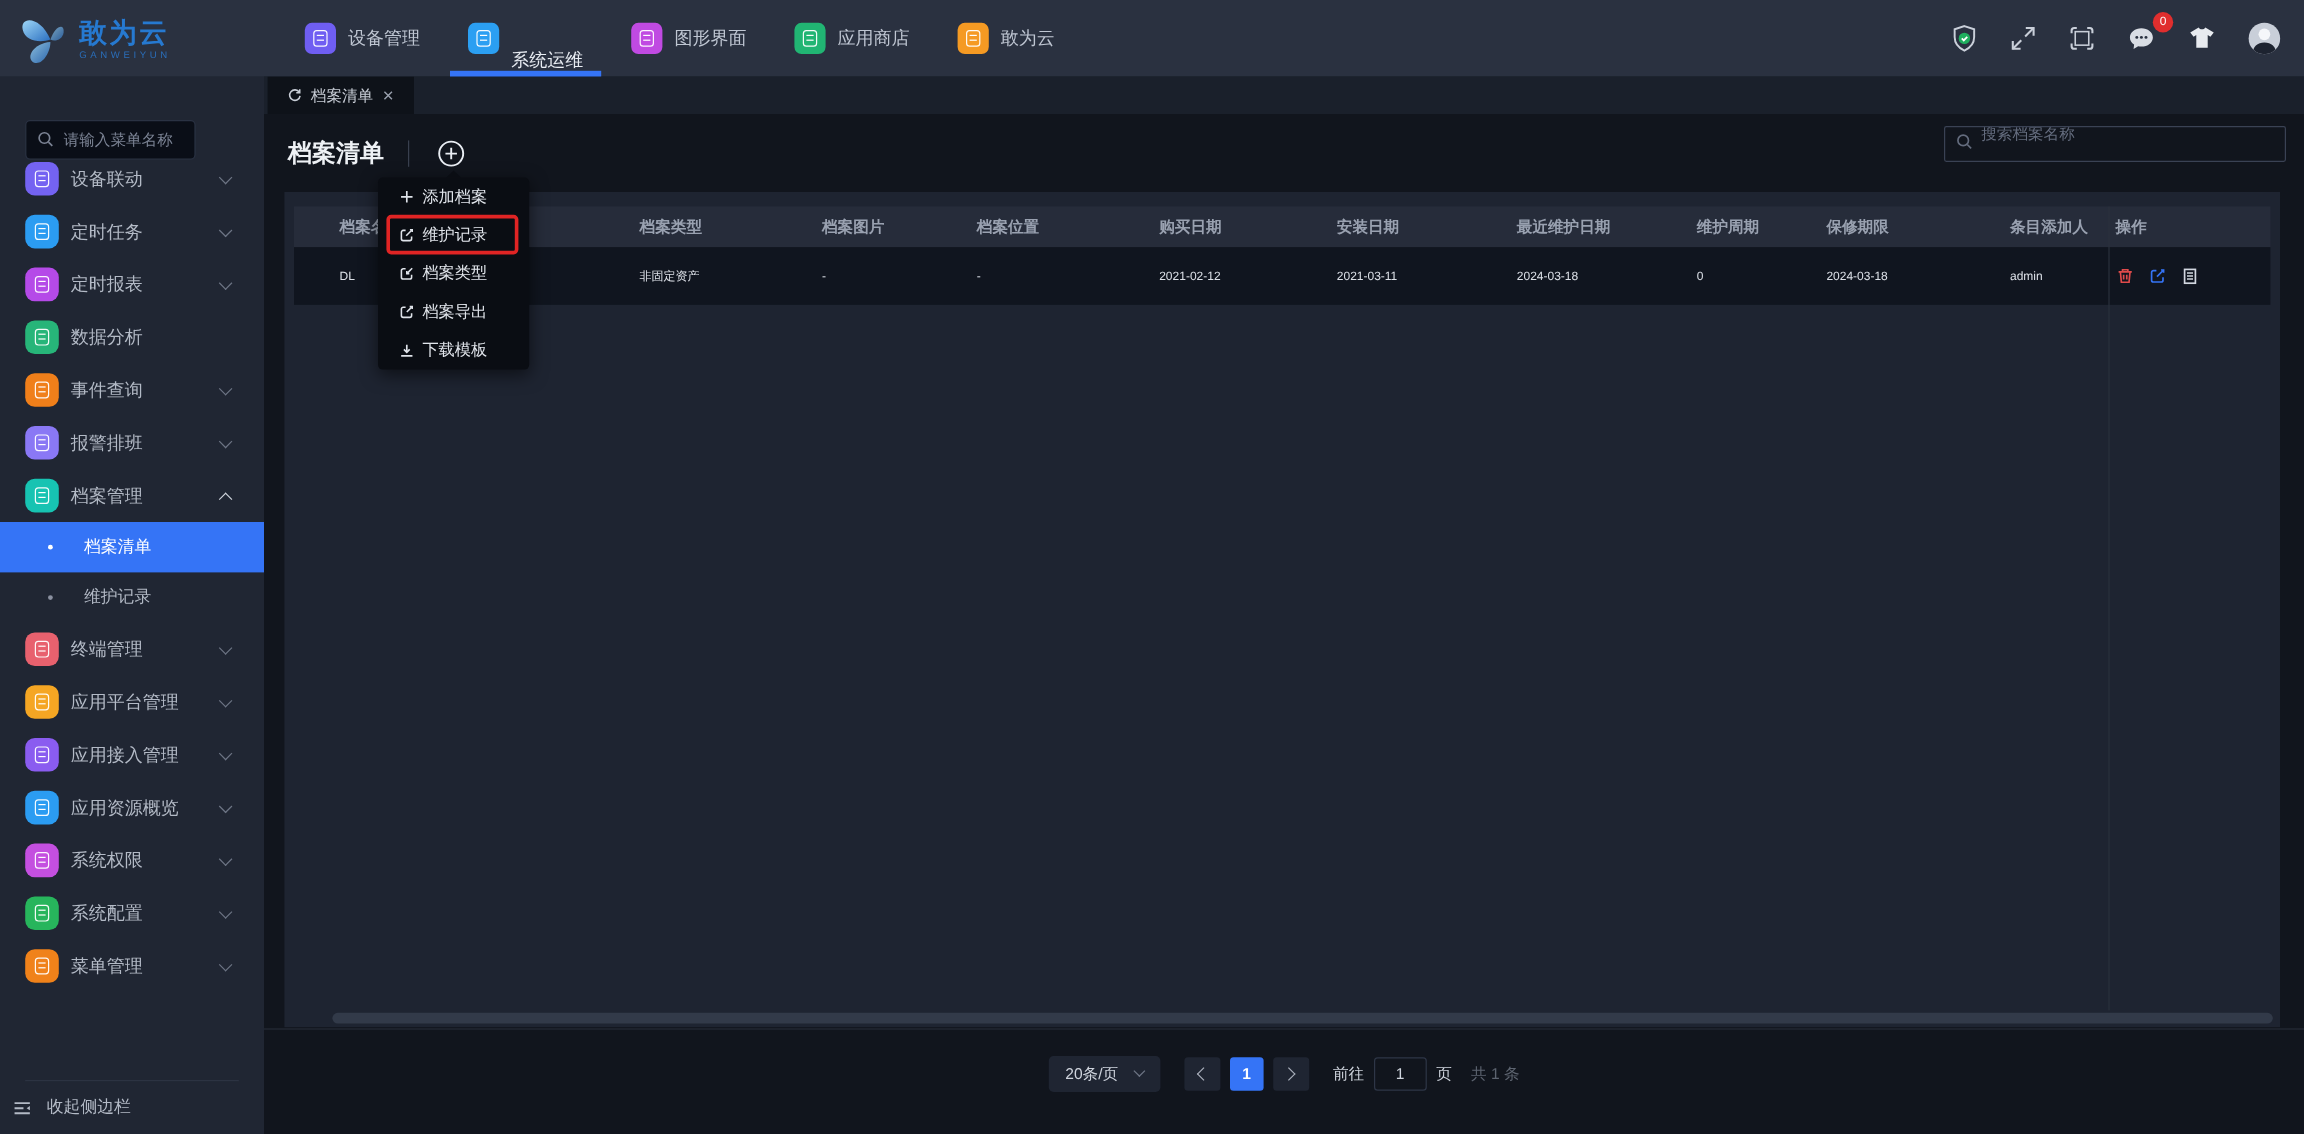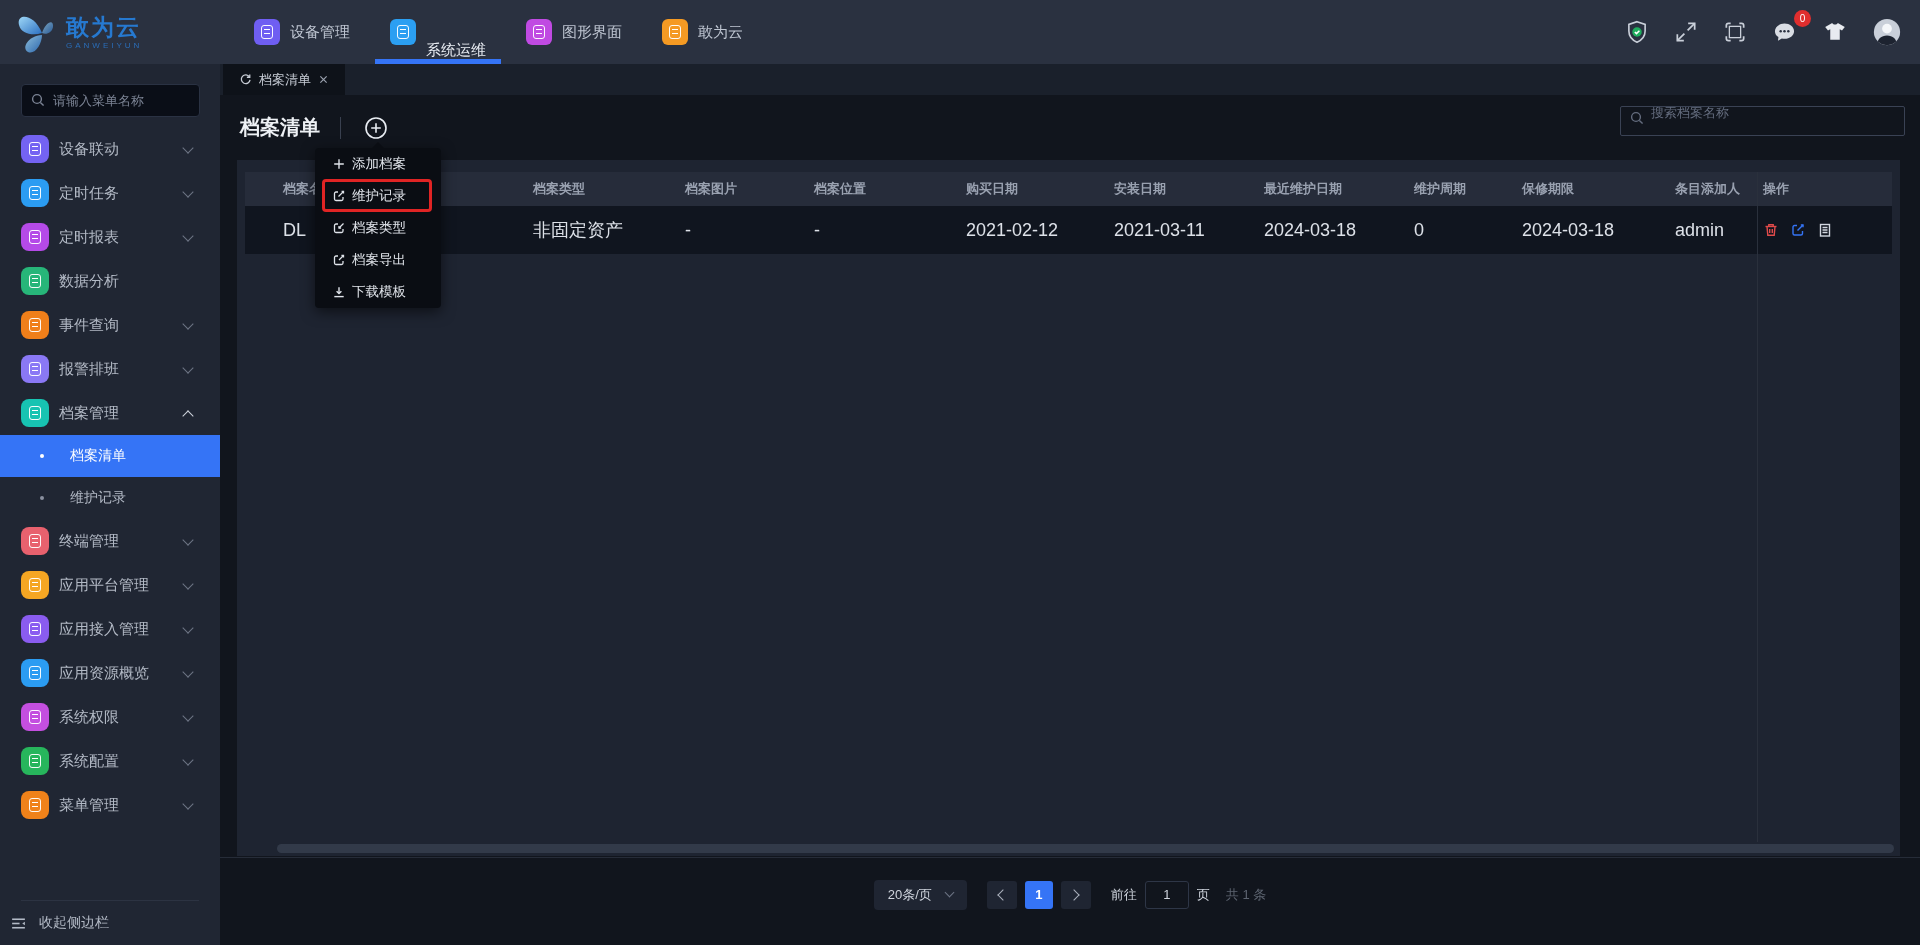--- a/index.html
+++ b/index.html
@@ -25,21 +25,21 @@
   .nav-right { margin-left:auto; display:flex; align-items:center; gap:23px; }
   .icon-btn { position:relative; display:flex; align-items:center; justify-content:center; cursor:pointer; }
   .badge { position:absolute; top:-9px; right:-13px; min-width:17px; height:17px; border-radius:9px; background:#e02e2e;
     color:#fff; font-size:10px; display:flex; align-items:center; justify-content:center; padding:0 4px; }
 
   
   .body { flex:1; display:flex; min-height:0; }
 
   
   .sidebar { width:220px; background:#202633; position:relative; flex:0 0 220px; }
-  .side-search { position:absolute; left:21px; top:20px; width:179px; height:33px; }
+  .side-search { position:absolute; left:21px; top:36px; width:142px; height:33px; }
   .side-search input { width:100%; height:100%; background:#0a0e17; border:1px solid #2a3243; border-radius:4px;
     color:#c8cdd6; font-size:13px; padding:0 8px 0 31px; outline:none; font-family:inherit; }
   .side-search input::placeholder { color:#7b8394; }
   .search-glyph { position:absolute; left:10px; top:9px; }
   .side-list { position:absolute; top:63px; left:0; right:0; }
   .side-item { height:44px; display:flex; align-items:center; padding-left:21px; position:relative; cursor:pointer; }
   .app-ico { width:28px; height:28px; border-radius:8px; display:flex; align-items:center; justify-content:center; flex:0 0 28px; }
   .side-label { margin-left:10px; font-size:15px; color:#b3bac6; }
   .chev { width:8px; height:8px; border-right:1.6px solid #6d7585; border-bottom:1.6px solid #6d7585;
     transform:rotate(45deg); position:absolute; right:28px; top:17px; }
@@ -70,21 +70,21 @@
     color:#c8cdd6; font-size:13px; padding:0 8px 16px 30px; outline:none; font-family:inherit; }
   .main-search input::placeholder { color:#646c7e; }
   .main-search .search-glyph { top:8px; }
 
   
   .panel { position:absolute; left:17px; top:96px; width:1663px; height:696px; background:#1e2431; padding:12px 8px; }
   .grid-row { display:grid; grid-template-columns:288px 152px 129px 152px 148px 150px 150px 108px 153px 88px 129px; align-items:center; }
   .thead { height:34px; background:#262c3a; }
   .thead .cell { font-size:13px; color:#99a1b0; font-weight:bold; }
   .trow { height:48px; background:#10151f; }
-  .trow .cell { font-size:18px; color:#dde1e8; }
+  .trow .cell { font-size:10px; color:#dde1e8; }
   .cell:first-child { padding-left:38px; }
   .op-cell { display:flex; align-items:center; gap:11px; }
   .op-divider { position:absolute; left:1520px; top:12px; bottom:14px; width:1px; background:#2a303c; }
   .hscroll { position:absolute; left:40px; right:6px; bottom:3px; height:9px; border-radius:5px; background:#323a49; cursor:pointer; }
   .act { cursor:pointer; display:flex; }
 
   
   .footer-line { position:absolute; left:0; right:0; top:793px; height:1px; background:#262c38; }
   .footer { position:absolute; left:0; right:0; top:794px; bottom:0; display:flex; align-items:center;
     justify-content:center; gap:8px; padding-bottom:14px; }
@@ -150,20 +150,26 @@
           </span>
         <span class="nav-label">系统运维</span>
       </div>
       <div class="nav-item">
         <span class="nav-ico" style="background: rgb(192, 74, 226);">
             <i class="doc-glyph"></i>
           </span>
         <span class="nav-label">图形界面</span>
       </div>
       <div class="nav-item">
+        <span class="nav-ico" style="background: rgb(33, 181, 115);">
+            <i class="doc-glyph"></i>
+          </span>
+        <span class="nav-label">应用商店</span>
+      </div>
+      <div class="nav-item">
         <span class="nav-ico" style="background: rgb(245, 154, 35);">
             <i class="doc-glyph"></i>
           </span>
         <span class="nav-label">敢为云</span>
       </div>
     </nav>
     <div class="nav-right">
       <div class="icon-btn">
         <svg width="26" height="26" viewBox="0 0 24 24" fill="none">
           <path d="M12 2.5 L19.5 5 V11 C19.5 16 16 19.6 12 21.4 C8 19.6 4.5 16 4.5 11 V5 Z" stroke="#c9cfd9" stroke-width="1.5"></path>

